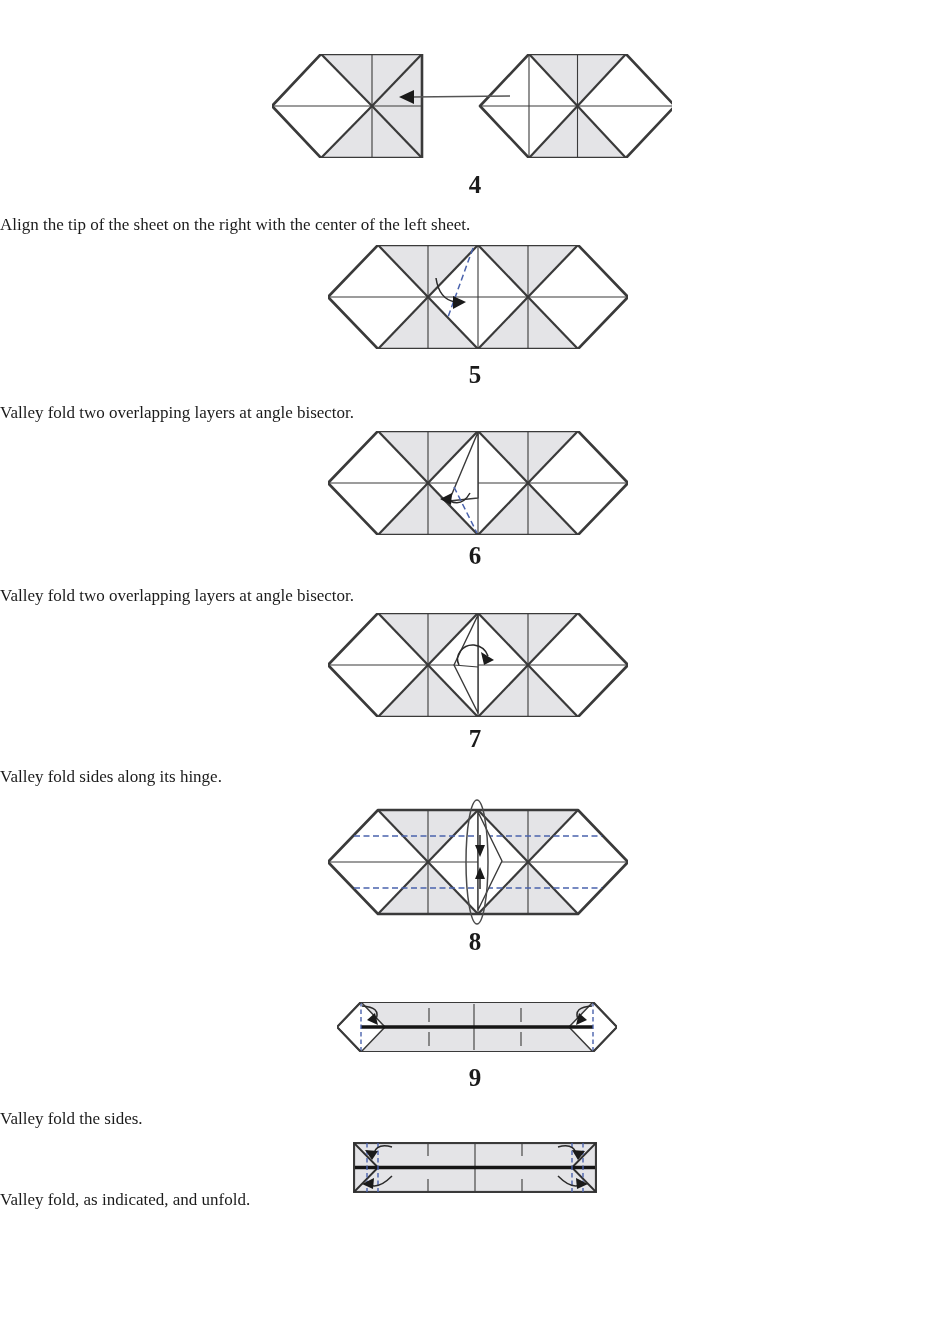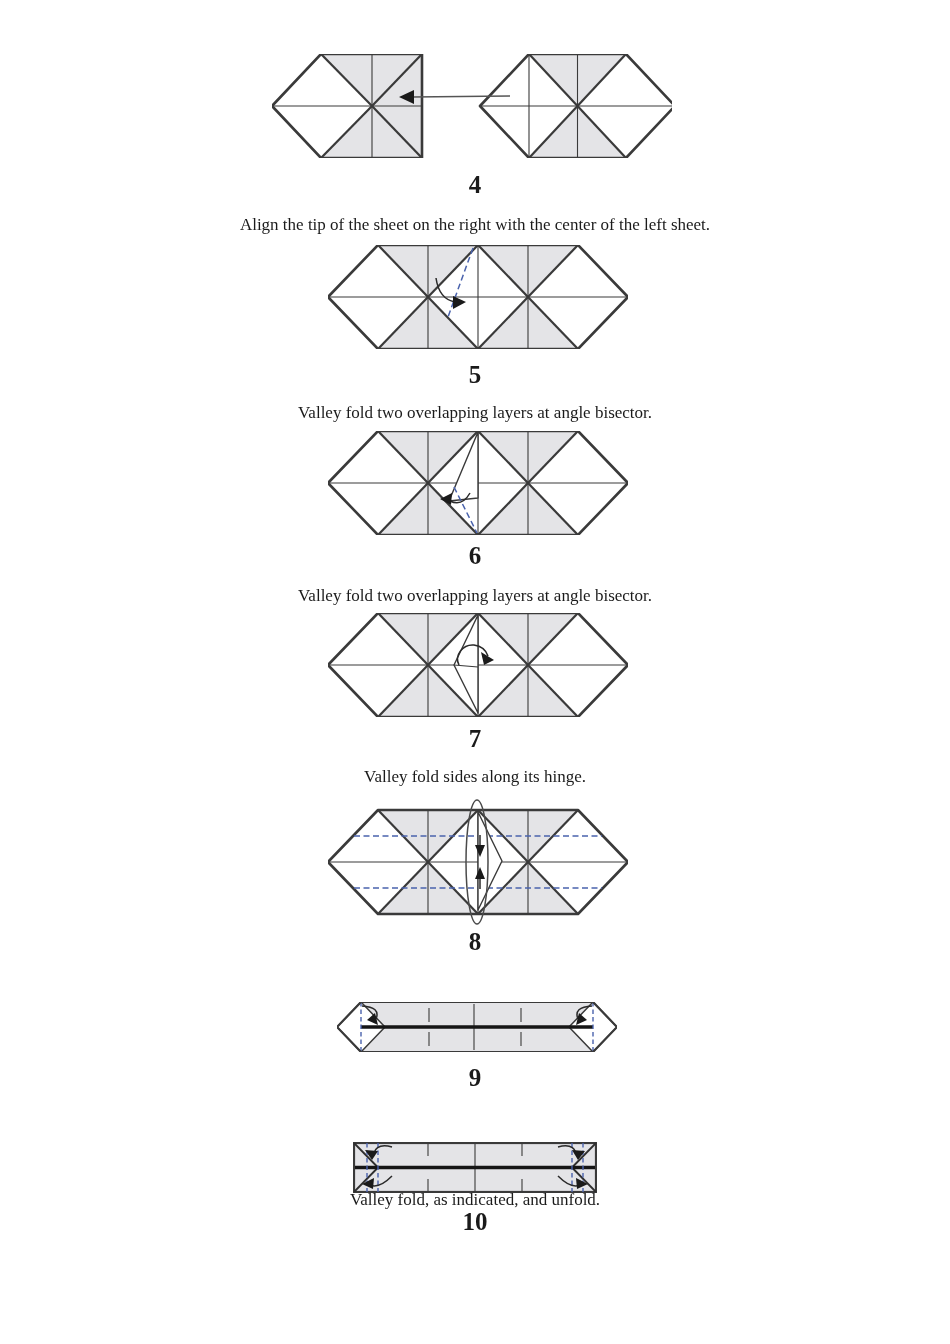--- a/index.html
+++ b/index.html
@@ -16,21 +16,21 @@
     background:#ffffff;
     font-family:"Liberation Serif","DejaVu Serif",serif;
     overflow:hidden;
   }
   .diagram{position:absolute;}
   .num{
     position:absolute;left:0;right:0;text-align:center;
     font-size:25px;font-weight:bold;color:var(--ink);line-height:28px;
   }
   .cap{
-    position:absolute;left:0;right:0;text-align:center;
+    position:absolute;left:0;right:0;text-align:left;
     font-size:17px;color:#1b1b1b;line-height:20px;
   }
   
   .shade{fill:var(--shade);stroke:none;}
   .wht{fill:#ffffff;stroke:none;}
   .thin line{stroke:var(--line);stroke-width:1.1;}
   .thick line{stroke:var(--line);stroke-width:2.2;}
   .outline{fill:none;stroke:var(--line);stroke-width:2.6;stroke-linejoin:round;}
   .edge{stroke:var(--line);stroke-width:1.5;fill:#ffffff;stroke-linejoin:round;}
   .dash{stroke:var(--dash);stroke-width:1.5;fill:none;stroke-dasharray:6 3.5;}
@@ -190,20 +190,21 @@
     <g>
       <path class="arrowline" d="M25,4 Q44,5 39,17"></path>
       <polygon class="ah" points="41,23 30,18 38,11"></polygon>
     </g>
     <g>
       <path class="arrowline" d="M255,4 Q236,5 241,17"></path>
       <polygon class="ah" points="239,23 250,18 242,11"></polygon>
     </g>
   </svg>
   <div class="num" style="top:1064px">9</div>
+  <div class="cap" style="top:1109px">Valley fold the sides.</div>
 
   <svg class="diagram" style="top:1142px;left:353px" width="244" height="51" viewBox="0 0 244 51">
     <rect x="1" y="1" width="242" height="49" fill="var(--shade)" stroke="var(--line)" stroke-width="2.2"></rect>
     <g class="thin">
       <line x1="122" y1="2" x2="122" y2="49"></line>
       <line x1="75" y1="2" x2="75" y2="14"></line>
       <line x1="75" y1="37" x2="75" y2="49"></line>
       <line x1="169" y1="2" x2="169" y2="14"></line>
       <line x1="169" y1="37" x2="169" y2="49"></line>
     </g>
@@ -230,16 +231,15 @@
     </g>
     <g>
       <path class="arrowline" d="M205,5 Q220,1 223,11"></path>
       <polygon class="ah" points="225,18 219,8 232,9"></polygon>
     </g>
     <g>
       <path class="arrowline" d="M205,34 Q218,47 227,43"></path>
       <polygon class="ah" points="235,42 223,36 224,47"></polygon>
     </g>
   </svg>
-  <div class="num" style="top:1208px">10</div>
   <div class="cap" style="top:1190px">Valley fold, as indicated, and unfold.</div>
 
 </div>
 
 </body></html>

